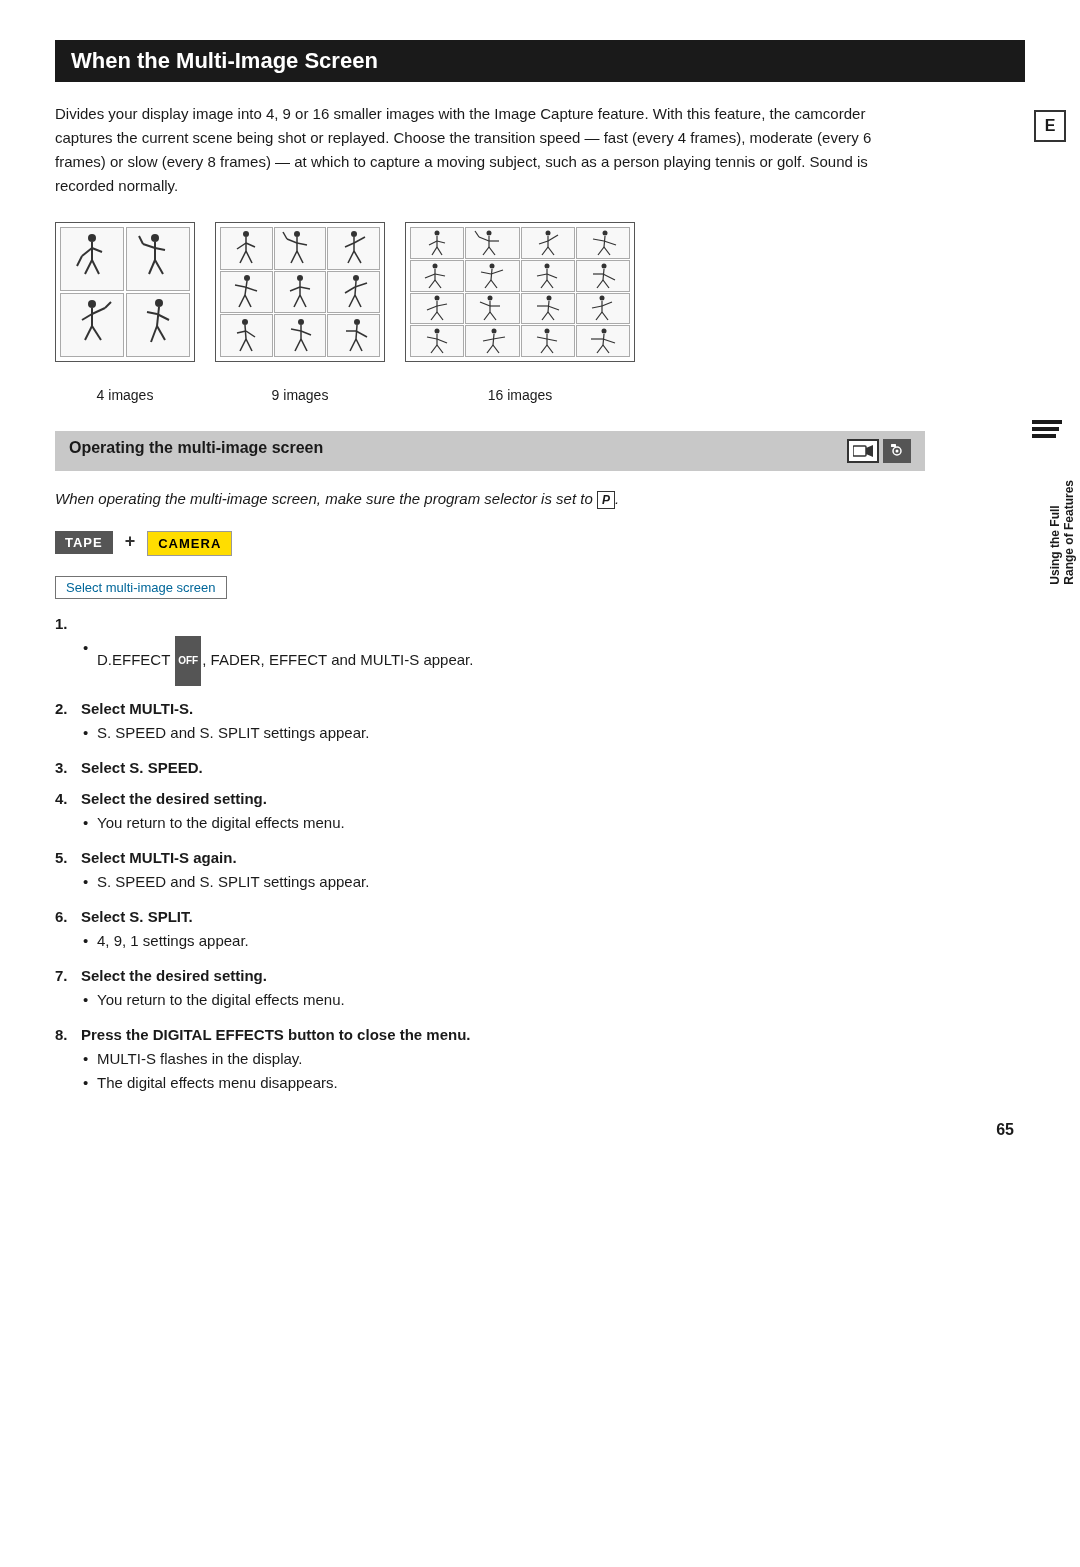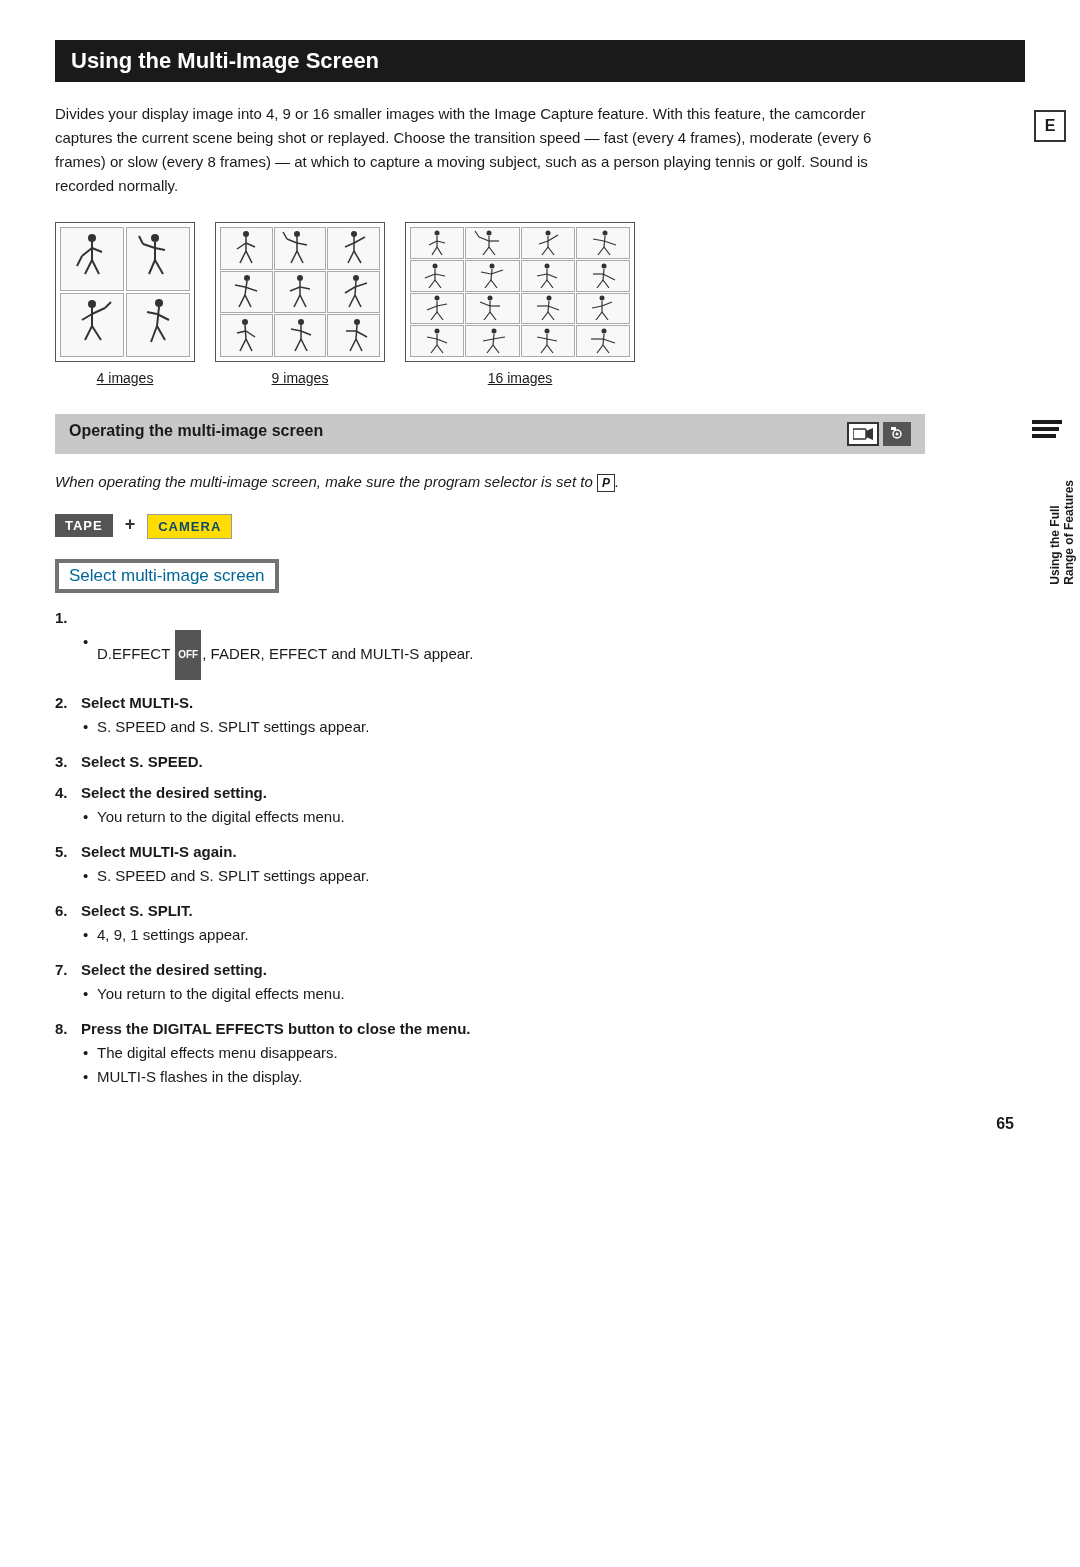--- a/index.html
+++ b/index.html
@@ -62,23 +62,22 @@
     }
 
     .image-grid-container {
       border: 1.5px solid #555;
       padding: 4px;
       background: #fff;
     }
 
     .image-label {
       font-size: 14px;
-      margin-top: 8px;
+      margin-top: 25px;
       text-align: left;
-      text-decoration: underline;
     }
 
     
     .grid-2x2 {
       display: grid;
       grid-template-columns: 1fr 1fr;
       gap: 2px;
       width: 130px;
       height: 130px;
     }
@@ -155,34 +154,34 @@
     }
 
     .plus-sign {
       font-size: 18px;
       font-weight: bold;
       color: #333;
     }
 
     .camera-badge {
       background: #ffdd00;
-      color: #0c4a6e;
+      color: #000000;
       font-size: 13px;
       font-weight: bold;
       padding: 4px 10px;
       letter-spacing: 1px;
       border: 1px solid #999;
     }
 
     
     .select-label-box {
-      border: 4px solid #737373;
+      border: 1px solid #737373;
       display: inline-block;
       padding: 3px 10px;
-      font-size: 17px;
+      font-size: 13px;
       color: #006699;
       margin-bottom: 16px;
     }
 
     
     .steps-list {
       list-style: none;
       padding: 0;
     }
 
@@ -322,21 +321,21 @@
       vertical-align: middle;
     }
   </style>
 </head>
 <body>
 
 <div class="page-container">
 
   
   <div class="title-bar">
-    <h1>Using the Multi-Image Screen</h1>
+    <h1>When the Multi-Image Screen</h1>
   </div>
 
   
   <p class="intro-text">Divides your display image into 4, 9 or 16 smaller images with the Image Capture feature. With this feature, the camcorder captures the current scene being shot or replayed. Choose the transition speed — fast (every 4 frames), moderate (every 6 frames) or slow (every 8 frames) — at which to capture a moving subject, such as a person playing tennis or golf. Sound is recorded normally.</p>
 
   
   <div class="images-section">
 
     <div class="image-block">
       <div class="image-grid-container">
@@ -773,22 +772,22 @@
           <li>You return to the digital effects menu.</li>
         </ul>
       </li>
 
       <li class="step-item">
         <div class="step-number-title">
           <span class="step-number">8.</span>
           <span class="step-title"><strong>Press the DIGITAL EFFECTS button to close the menu.</strong></span>
         </div>
         <ul class="step-bullets">
+          <li>MULTI-S flashes in the display.</li>
           <li>The digital effects menu disappears.</li>
-          <li>MULTI-S flashes in the display.</li>
         </ul>
       </li>
 
     </ol>
 
   </div>
 
   
   <div class="right-sidebar">
 

